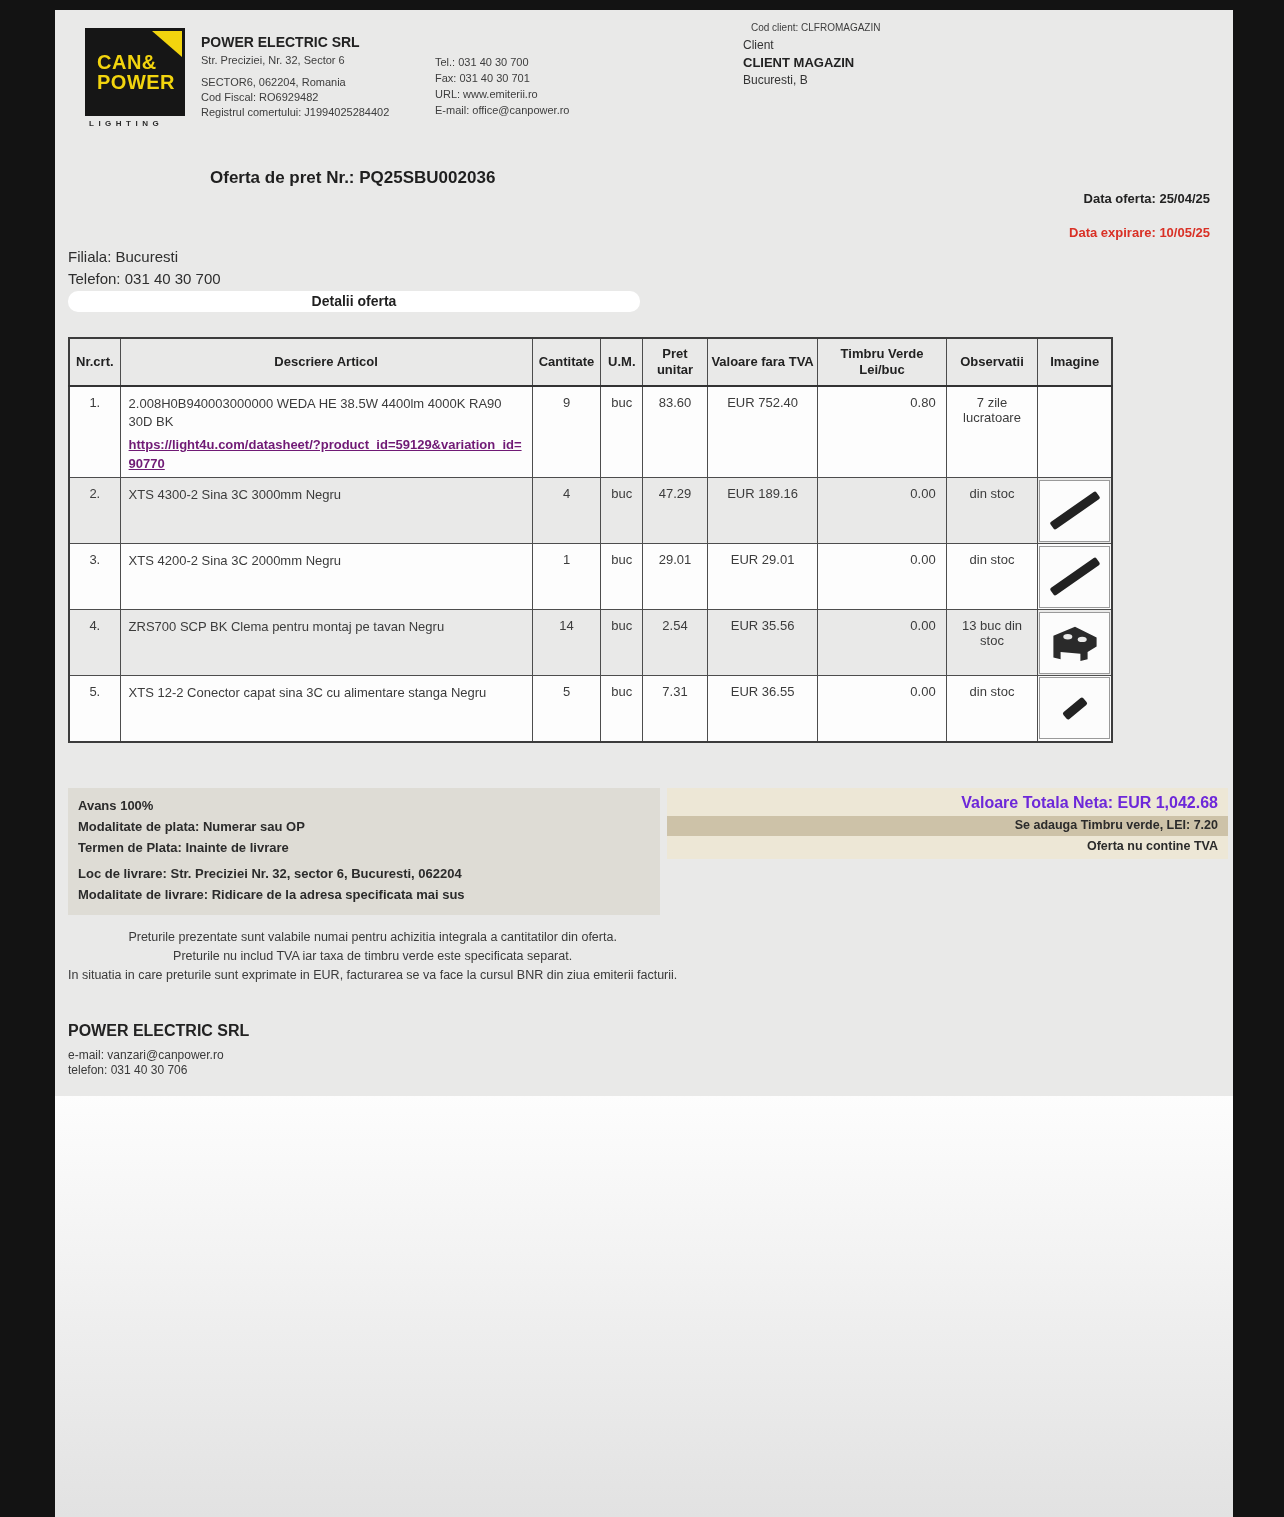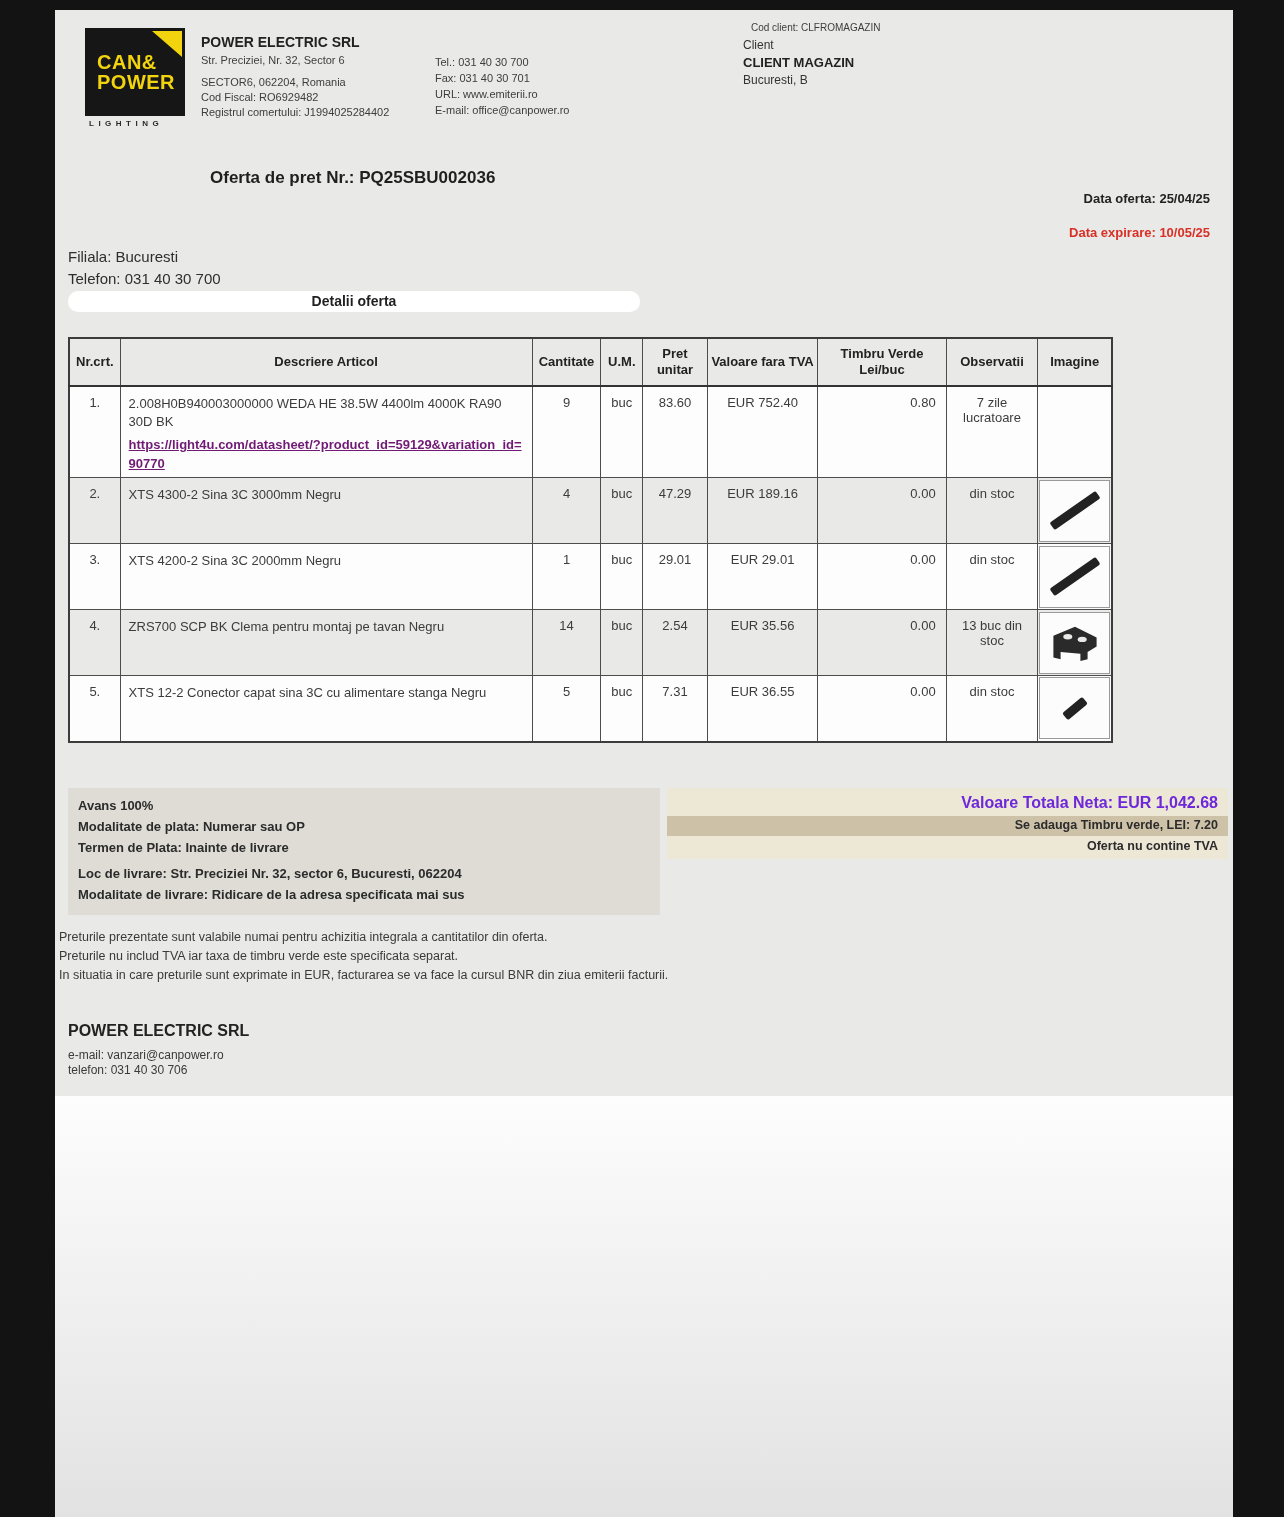--- a/index.html
+++ b/index.html
@@ -114,21 +114,21 @@
     background:#ede7d6; padding-top:6px;
   }
   .total-main { font-size:16px; font-weight:bold; color:#6d28d9; text-align:right; padding:0 10px 4px 0; }
   .total-band {
     background:#cdc2a8; font-size:12.5px; font-weight:bold; color:#2b2b2b;
     text-align:right; padding:2px 10px 3px 0; line-height:15px;
   }
   .total-sub { font-size:12.5px; font-weight:bold; color:#2b2b2b; text-align:right; padding:3px 10px 6px 0; }
 
   
-  .notes-block { position:absolute; left:4px; top:918px; }
+  .notes-block { position:absolute; left:13px; top:918px;text-align:center; }
   .note-line { font-size:12.5px; color:#3a3a3a; line-height:19px; }
 
   .footer-block { position:absolute; left:13px; top:1012px; }
   .footer-name { font-size:16px; font-weight:bold; color:#222; margin-bottom:8px; }
   .footer-line { font-size:12px; color:#3a3a3a; line-height:15px; }
 </style>
 </head>
 <body>
 
 <div class="page">

